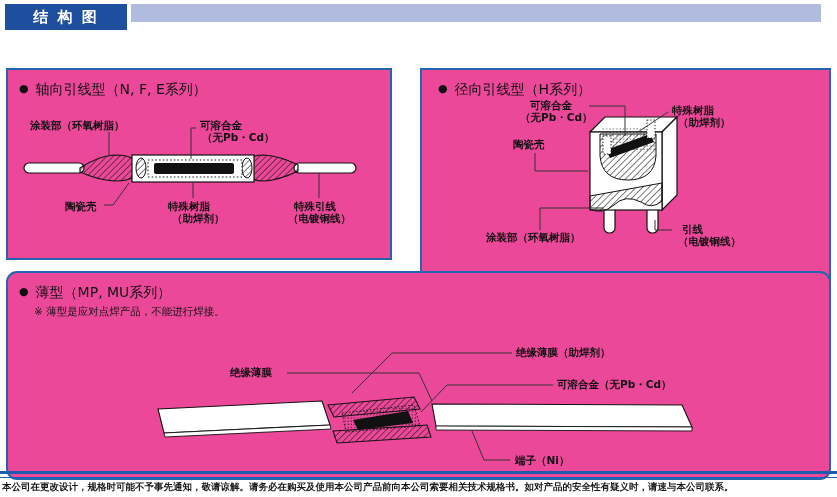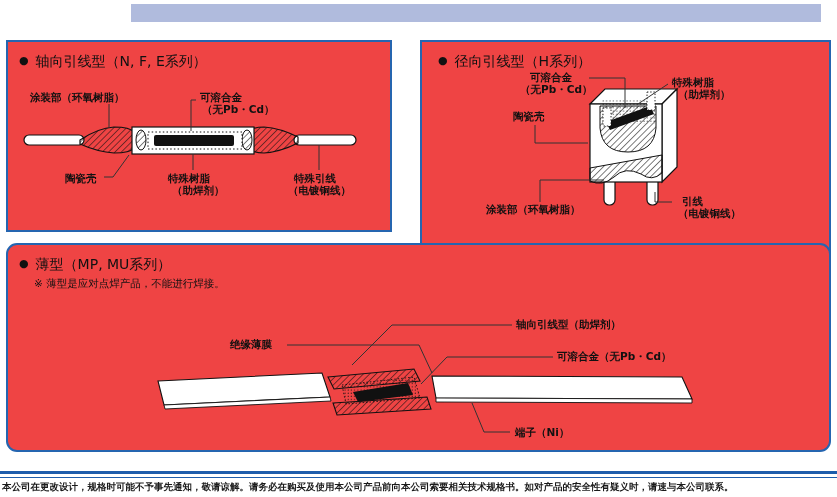--- a/index.html
+++ b/index.html
@@ -9,21 +9,21 @@
 
   
   .title-box { position:absolute; left:5px; top:4px; width:122px; height:26px;
                background:var(--header-bg,#1d4f9e); color:#fff; font-weight:bold;
                font-size:15px; letter-spacing:2px; display:flex; align-items:center;
                justify-content:center; }
   .title-bar { position:absolute; left:131px; top:4px; width:690px; height:18px;
                background:var(--header-bar,#b0bbdd); }
 
   
-  .box { position:absolute; border:2px solid var(--box-border,#2565b0); background:#ef4444; }
+  .box { position:absolute; border:2px solid var(--box-border,#2565b0); background:#ec4899;margin-top:28px; }
   .box-head { position:absolute; left:11px; top:9px; white-space:nowrap; }
   .box-head .bullet { font-size:11px; vertical-align:2px; margin-right:7px; }
   .box-head .btitle { font-size:14px; }
   .box-note { position:absolute; font-size:10.5px; white-space:nowrap; color:#111; }
 
   .dlabel { position:absolute; font-size:10.5px; line-height:1.2; white-space:nowrap; color:#111;font-weight:bold; }
   svg.art { position:absolute; left:0; top:0; }
 
   
   .footer-line1 { position:absolute; left:0; top:471px; width:837px; height:3px;
@@ -31,20 +31,21 @@
   .footer-line2 { position:absolute; left:0; top:477px; width:837px; height:1px;
                   background:var(--footer-line,#1d5cab); }
   .footer-text  { position:absolute; left:2px; top:481px; width:834px; font-size:9.5px;
                   font-weight:bold; white-space:nowrap; color:#1a1a1a; }
 </style>
 </head>
 <body>
 
 <div class="page">
 
+  <div class="title-box">结 构 图</div>
   <div class="title-bar"></div>
 
   <div class="box" style="left:6px; top:40px; width:386px; height:192px;">
     <div class="box-head">
       <span class="bullet">●</span><span class="btitle">轴向引线型（N, F, E系列）</span>
     </div>
 
     <svg class="art" width="382" height="188" viewBox="0 0 382 188">
       <defs>
         <pattern id="ax-hatch" width="4.5" height="4.5" patternUnits="userSpaceOnUse" patternTransform="rotate(45)">
@@ -154,21 +155,21 @@
       <polygon points="345,147 400,138 405,150 350,157" fill="#111"></polygon>
       <polygon points="320,132 406,124 412,136 326,144" fill="url(#th-hatch)" stroke="#111" stroke-width="1.1"></polygon>
 
       <polyline points="279,100 411,100 424,128" fill="none" stroke="#333" stroke-width="1"></polyline>
       <polyline points="504,80 384,80 344,120" fill="none" stroke="#333" stroke-width="1"></polyline>
       <polyline points="545,112 439,112 413,139" fill="none" stroke="#333" stroke-width="1"></polyline>
       <polyline points="502,187 476,187 464,158" fill="none" stroke="#333" stroke-width="1"></polyline>
     </svg>
 
     <div class="dlabel" style="left:222px; top:93px;">绝缘薄膜</div>
-    <div class="dlabel" style="left:508px; top:73px;">轴向引线型（助焊剂）</div>
+    <div class="dlabel" style="left:508px; top:73px;">绝缘薄膜（助焊剂）</div>
     <div class="dlabel" style="left:549px; top:105px;">可溶合金（无Pb・Cd）</div>
     <div class="dlabel" style="left:507px; top:181px;">端子（Ni）</div>
   </div>
 
   <div class="footer-line1"></div>
   <div class="footer-line2"></div>
   <div class="footer-text">本公司在更改设计，规格时可能不予事先通知，敬请谅解。请务必在购买及使用本公司产品前向本公司索要相关技术规格书。如对产品的安全性有疑义时，请速与本公司联系。</div>
 
 </div>
 

